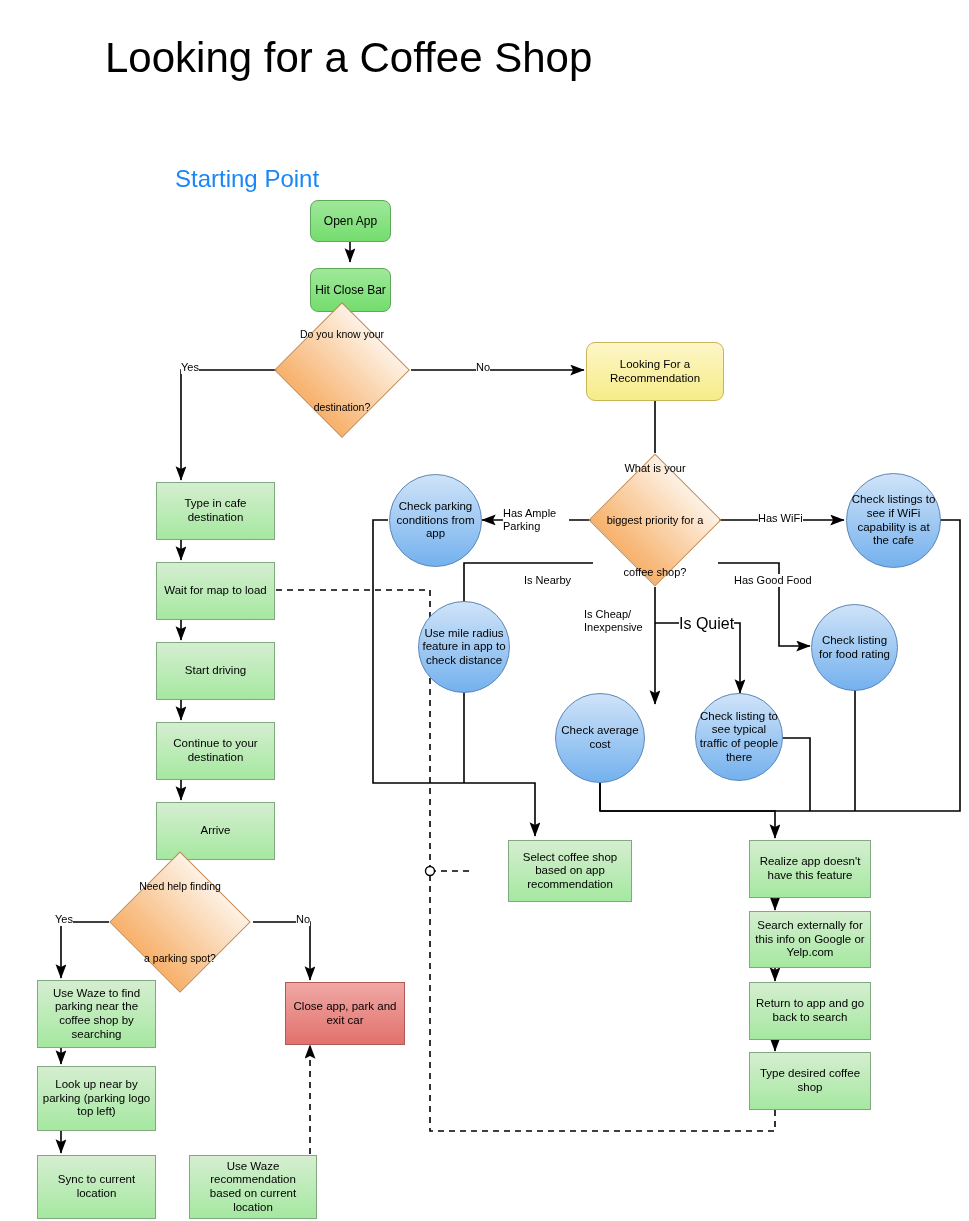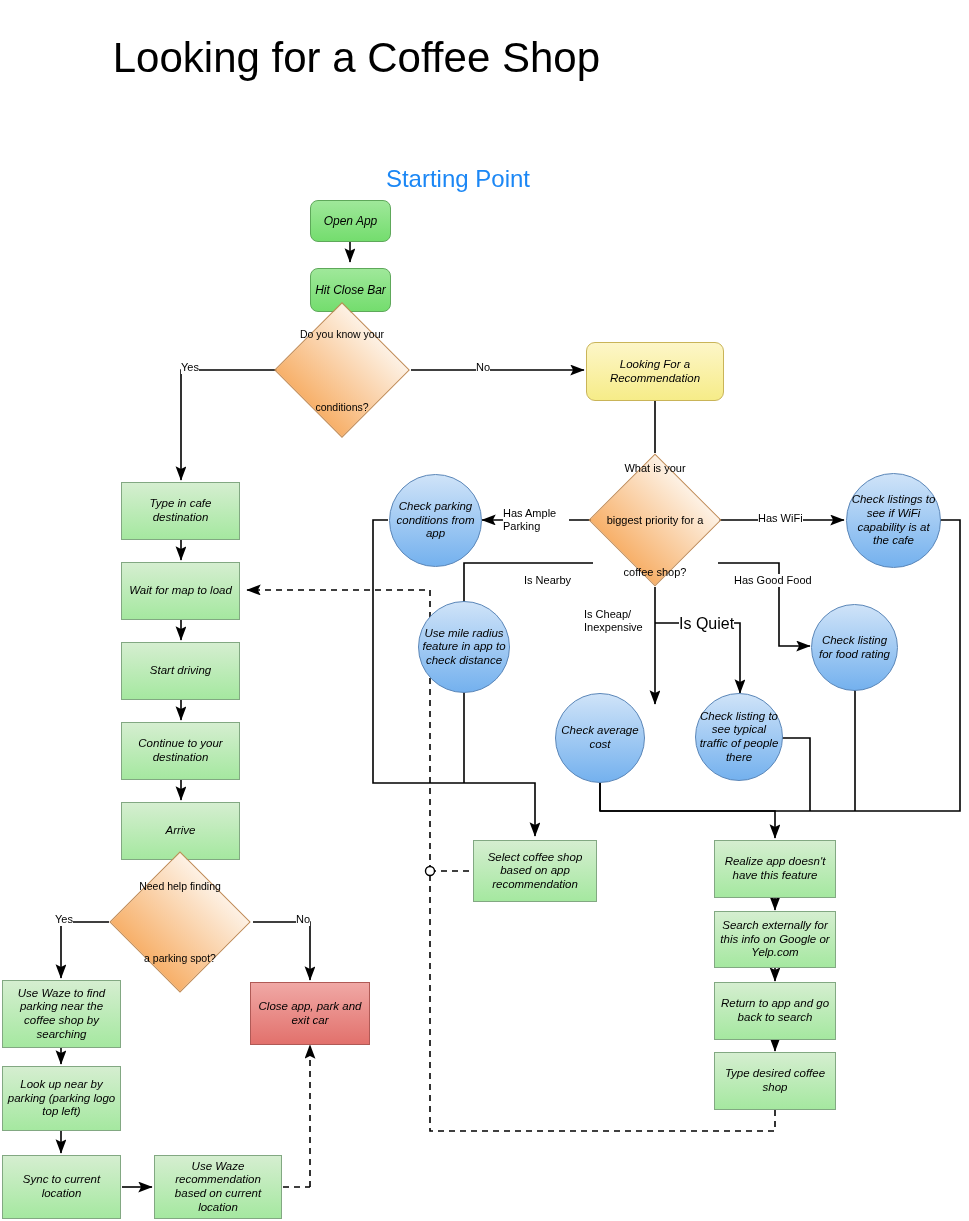--- a/index.html
+++ b/index.html
@@ -1,35 +1,35 @@
 <!DOCTYPE html>
 <html><head>
 <meta charset="utf-8">
 <style>
   html,body{margin:0;padding:0;background:#ffffff;}
   body{font-family:"Liberation Sans", sans-serif;}
   #stage{position:relative;width:969px;height:1221px;background:#fff;overflow:hidden;}
   #edges{position:absolute;left:0;top:0;width:969px;height:1221px;}
   .node{position:absolute;box-sizing:border-box;display:flex;align-items:center;
         justify-content:center;text-align:center;color:#000;line-height:1.18;}
-  .node span{display:block;padding:0 3px;font-style:italic;}
-  .rect{border:1px solid #7f8c7f;}
+  .node span{display:block;padding:0 3px;}
+  .rect{border:1px solid #7f8c7f;margin-left:35px;}
   .green{background:linear-gradient(180deg,#d5eed0 0%,#a5e8a0 100%);border:1px solid #82a882;}
   .green-r{background:linear-gradient(180deg,#9fe89a 0%,#74dd6e 100%);border:1px solid #5ea85a;border-radius:8px;}
   .yellow{background:linear-gradient(180deg,#fdf6c8 0%,#f6ec88 100%);border:1px solid #c9b458;border-radius:9px;}
   .red{background:linear-gradient(180deg,#f0a8a5 0%,#e2716c 100%);border:1px solid #b05a56;}
   .circle{background:linear-gradient(180deg,#cfe3f8 0%,#74b1ee 100%);border:1px solid #5a86b8;border-radius:50%;}
   .diamond-wrap{position:absolute;}
   .diamond-shape{position:absolute;left:0;top:0;width:100%;height:100%;
       background:linear-gradient(180deg,#fdf1e4 0%,#f7b06a 100%);
       border:1px solid #c08a54;
       transform:rotate(45deg);box-sizing:border-box;}
   .diamond-txt{position:absolute;left:0;top:0;width:100%;height:100%;
       display:flex;flex-direction:column;align-items:center;justify-content:center;text-align:center;gap:40px;}
-  .title{position:absolute;text-align:right;color:#000;font-weight:400;}
+  .title{position:absolute;text-align:left;color:#000;font-weight:400;}
   .elabel{position:absolute;color:#000;background:#fff;white-space:nowrap;line-height:1.15;}
   .elabel.wrap{white-space:normal;}
 </style>
 </head>
 <body>
 
 <div id="stage">
 
   <svg id="edges" viewBox="0 0 969 1221">
     <defs>
@@ -107,21 +107,21 @@
     </div>
 
   <div class="node green-r" style="left:310px;top:268px;width:81px;height:44px;font-size:12px;">
     <span>Hit Close Bar</span>
     </div>
 
   <div class="diamond-wrap" style="left:294px;top:322px;width:96px;height:96px;">
     <div class="diamond-shape"></div>
     <div class="diamond-txt" style="font-size:10.5px;left:-22px;width:140px;">
       <span style="margin-bottom:21px;">Do you know your</span>
-      <span>conditions?</span>
+      <span>destination?</span>
     </div>
   </div>
 
   <div class="node yellow" style="left:586px;top:342px;width:138px;height:59px;font-size:11.5px;">
     <span>Looking For a Recommendation</span>
     </div>
 
   <div class="node green rect" style="left:121px;top:482px;width:119px;height:58px;font-size:11.5px;">
     <span>Type in cafe destination</span>
     </div>

